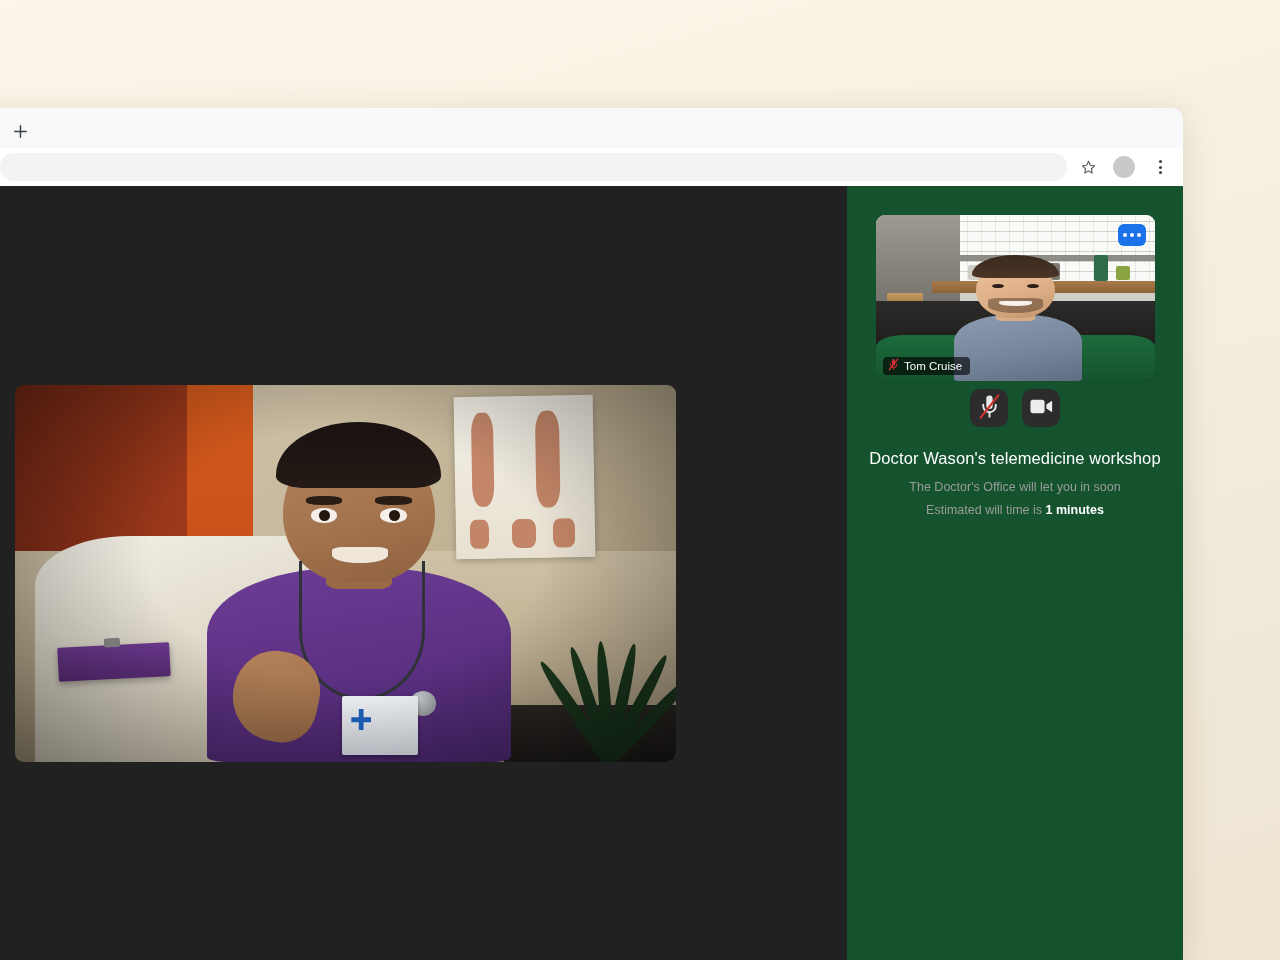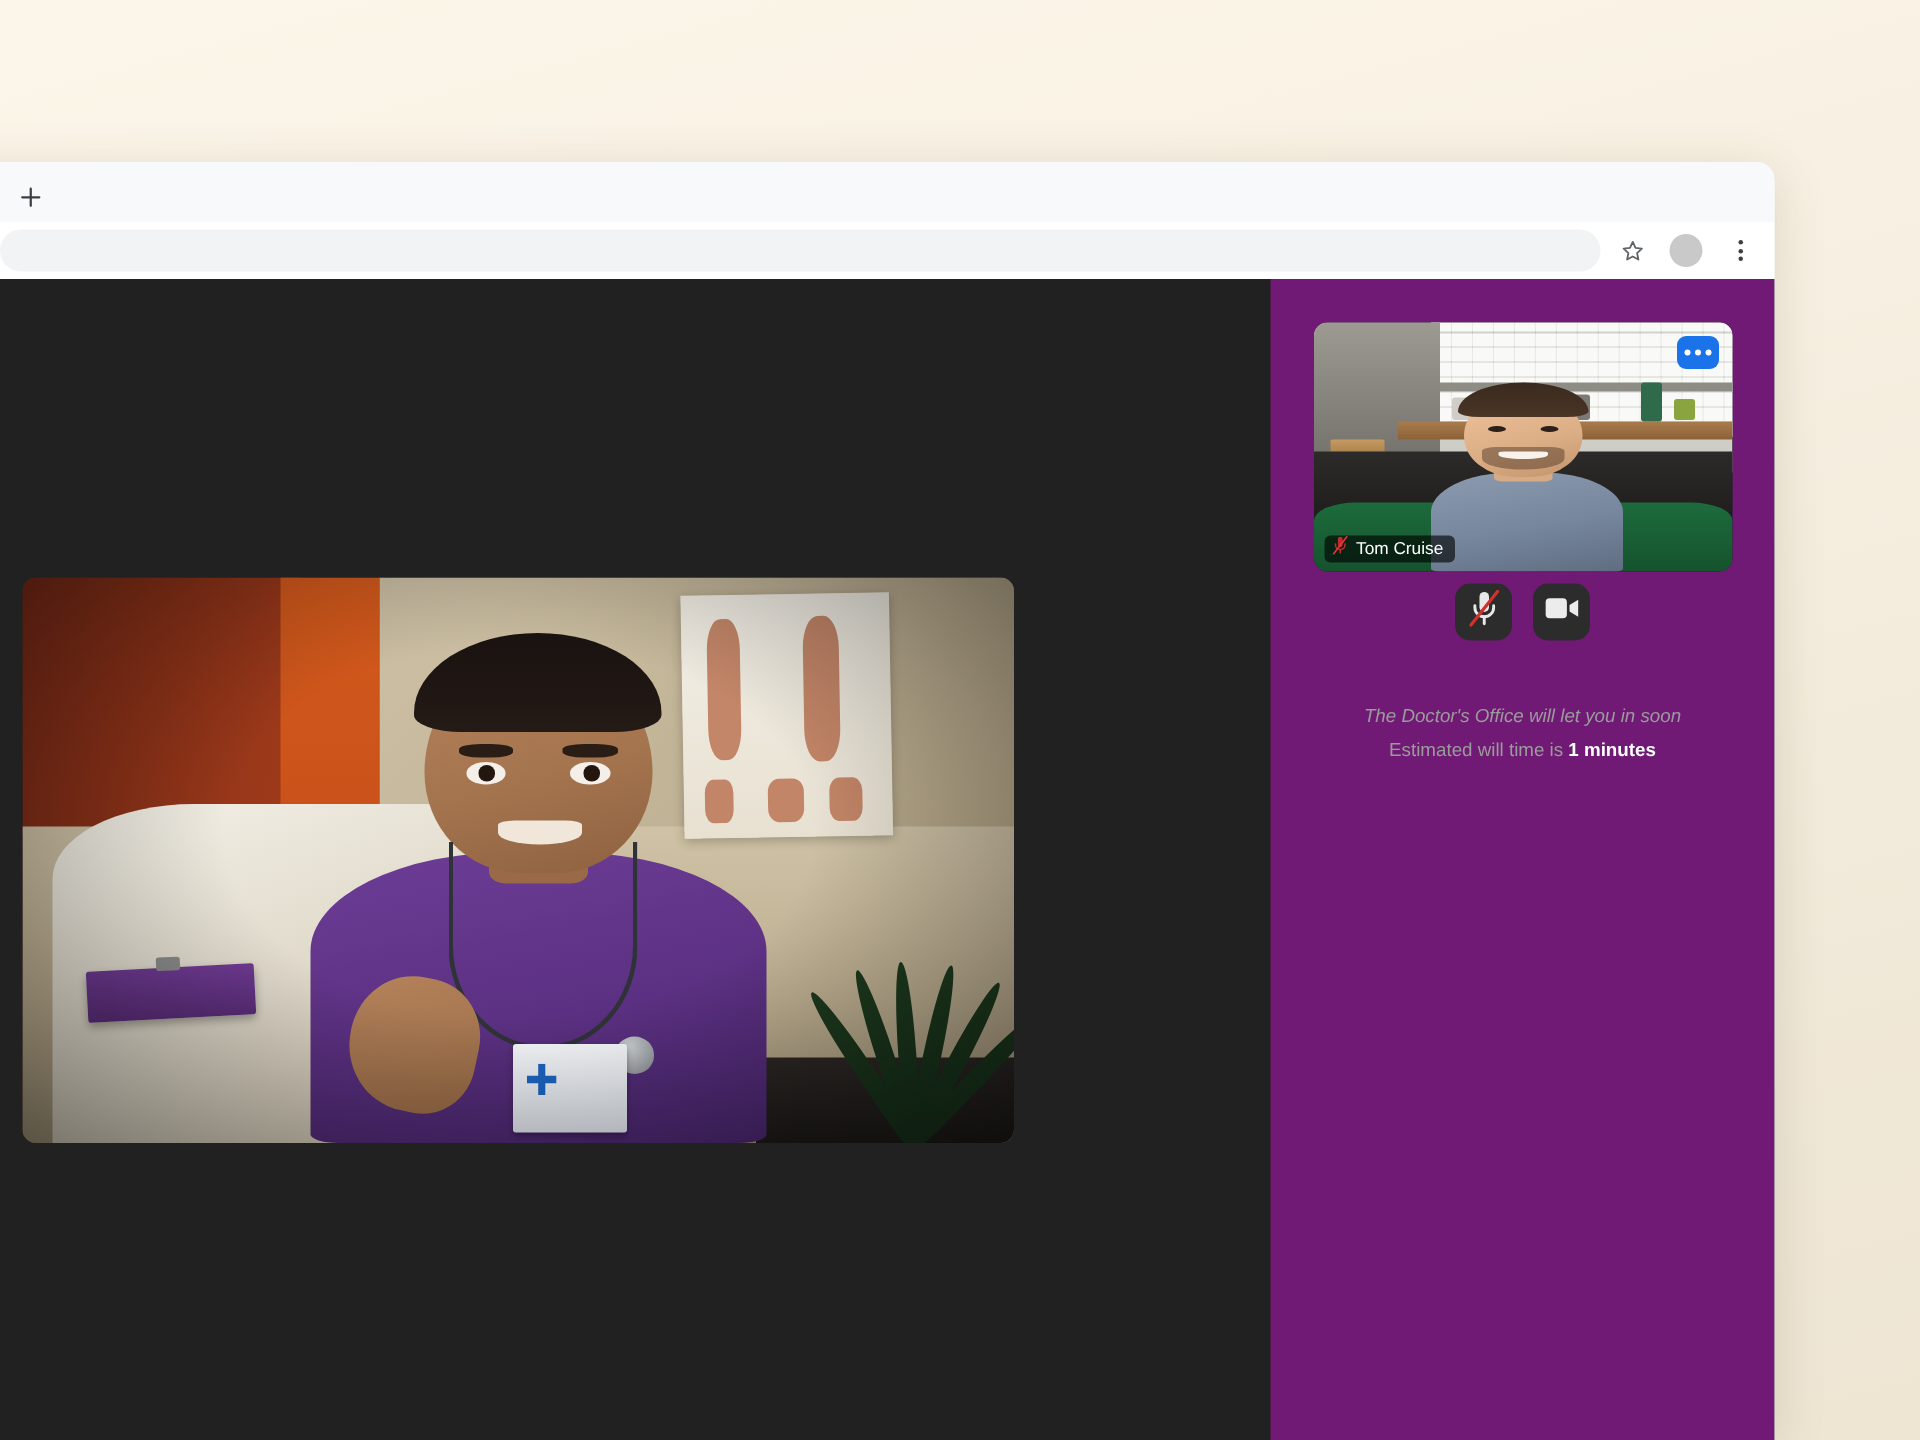--- a/index.html
+++ b/index.html
@@ -218,21 +218,21 @@
       background: linear-gradient(150deg,#b5835c 0%,#9a6c46 100%);
       border-radius: 48% 44% 40% 50%; transform: rotate(12deg); }
   .vignette { position:absolute; inset:0;
       background: radial-gradient(ellipse at 50% 45%, rgba(0,0,0,0) 42%, rgba(0,0,0,.45) 100%); }
 
   
   #side-panel {
     position: relative;
     width: 336px;
     height: 100%;
-    background: #701a75;
+    background: #14532d;
   }
 
   #self-view-tile {
     position: absolute;
     left: 29px;
     top: 29px;
     width: 279px;
     height: 166px;
     border-radius: 9px;
     overflow: hidden;
@@ -336,24 +336,23 @@
     text-align: center;
     padding: 0 14px;
   }
   #meeting-title {
     font-size: 16.5px;
     color: #ffffff;
     line-height: 1.3;
     letter-spacing: .1px;
   }
   #meeting-subtitle {
-    margin-top: 22px;
+    margin-top: 11px;
     font-size: 12.5px;
     color: #9b9b9b;
-    font-style: italic;
   }
   #meeting-wait {
     margin-top: 9px;
     font-size: 12.5px;
     color: #9b9b9b;
   }
   #meeting-wait b { color: #ffffff; font-weight: 700; }
 </style>
 </head>
 <body>
@@ -496,20 +495,21 @@
             <span>
               <svg width="23" height="17" viewBox="0 0 26 18" aria-hidden="true">
                 <rect x="0.5" y="1.5" width="16" height="15" rx="3" fill="#ececec"></rect>
                 <path d="M18.5 6.6 L25 2.6 v12.8 L18.5 11.4 z" fill="#ececec"></path>
               </svg>
             </span>
           </div>
         </div>
 
         <div id="meeting-info">
+          <div id="meeting-title">Doctor Wason's telemedicine workshop</div>
           <div id="meeting-subtitle">The Doctor's Office will let you in soon</div>
           <div id="meeting-wait">
             <span>Estimated will time is </span><b>1 minutes</b>
           </div>
         </div>
 
       </div>
     </div>
   </div>
 </div>

